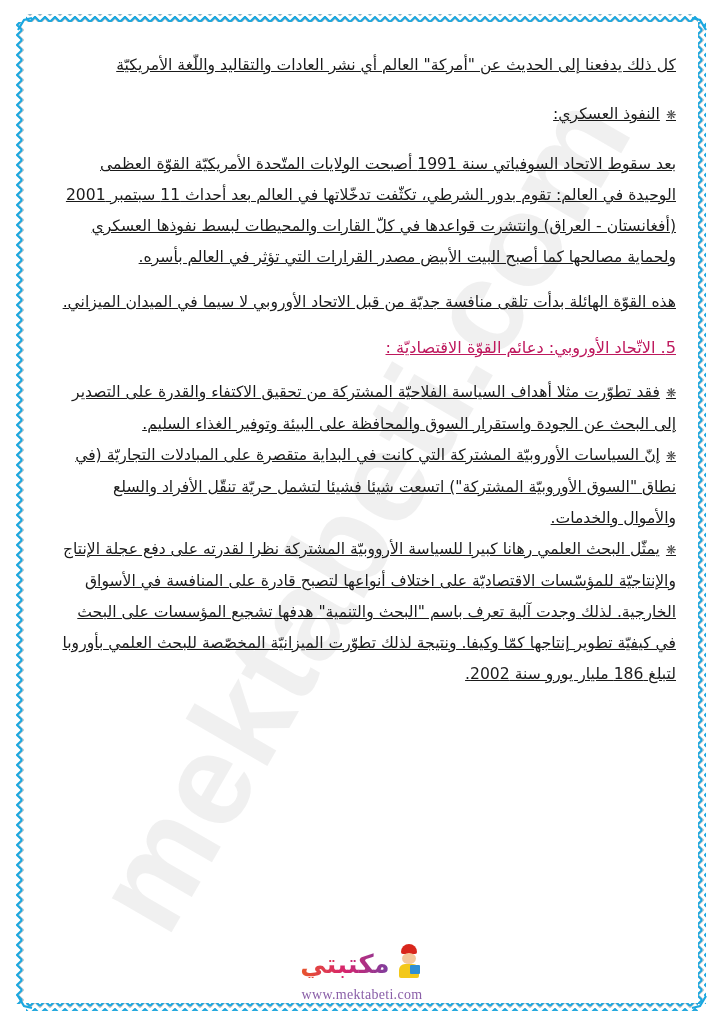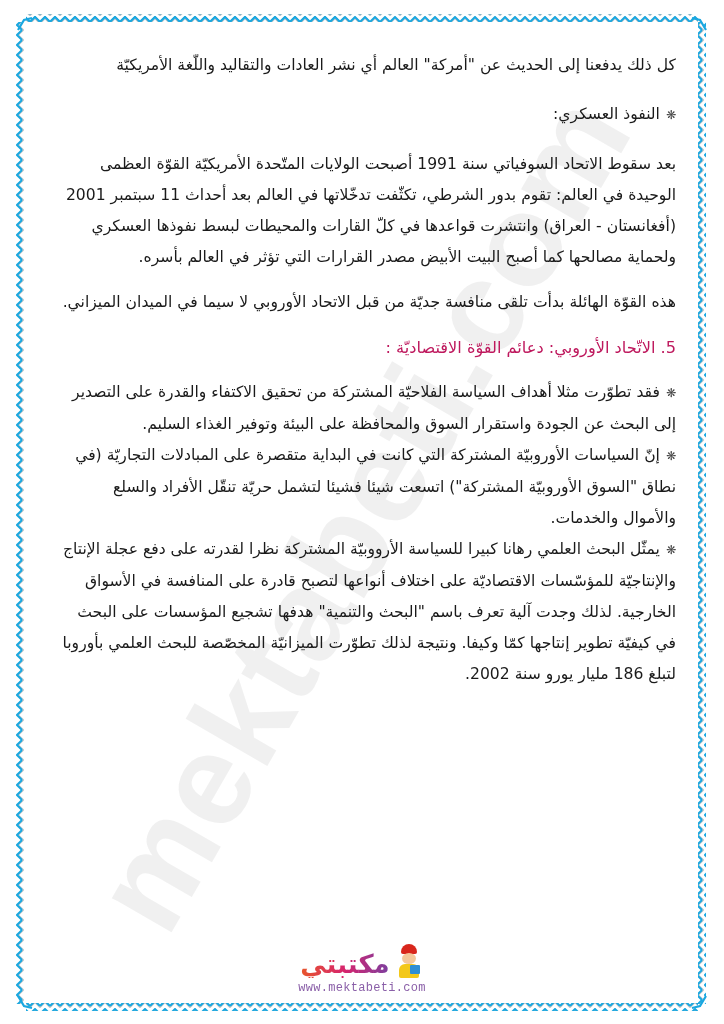--- a/index.html
+++ b/index.html
@@ -41,20 +41,21 @@
       right: 48px;
       top: 50px;
       direction: rtl;
       text-align: right;
       font-size: 15.6px;
       line-height: 31px;
       z-index: 1;
     }
     .content p {
       margin: 0;
+      text-decoration: underline;
     }
     .gap-s { margin-top: 14px !important; }
     .gap-m { margin-top: 18px !important; }
     .heading {
       color: #be185d;
       font-size: 16.2px;
       margin-top: 14px !important;
       margin-bottom: 14px !important;
     }
     .bullet {
@@ -112,25 +113,25 @@
       background: #f3c81a;
       border-radius: 6px 6px 2px 2px;
     }
     .kid-book {
       position: absolute; left: 16px; top: 21px;
       width: 10px; height: 9px;
       background: #2f8fd4;
       border-radius: 1px;
     }
     .logo-url {
-      font-family: Liberation Mono, monospace;
-      font-size: 12px;
+      font-family: Liberation Serif, serif;
+      font-size: 14px;
       color: #8a5fa8;
       letter-spacing: 0.3px;
-      margin-top: 3px;
+      margin-top: 9px;
     }
   </style>
 </head>
 <body>
 
 <svg class="frame" viewBox="0 0 724 1024" xmlns="http://www.w3.org/2000/svg">
   <defs>
     <pattern id="zzH" x="0" y="0" width="10" height="8" patternUnits="userSpaceOnUse">
       <polyline points="0,6 5,1 10,6" fill="none" stroke="#1aa7e0" stroke-width="2"></polyline>
     </pattern>

